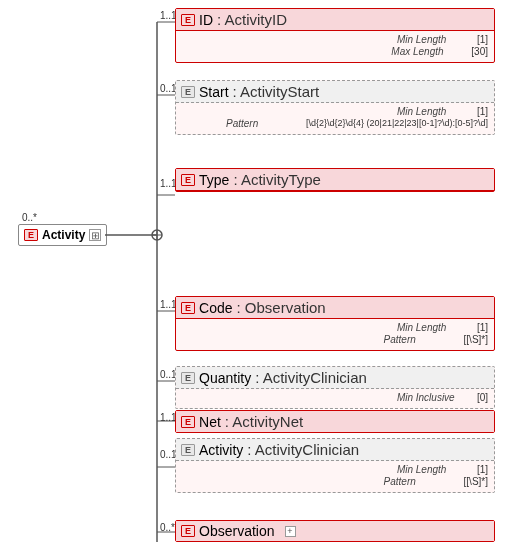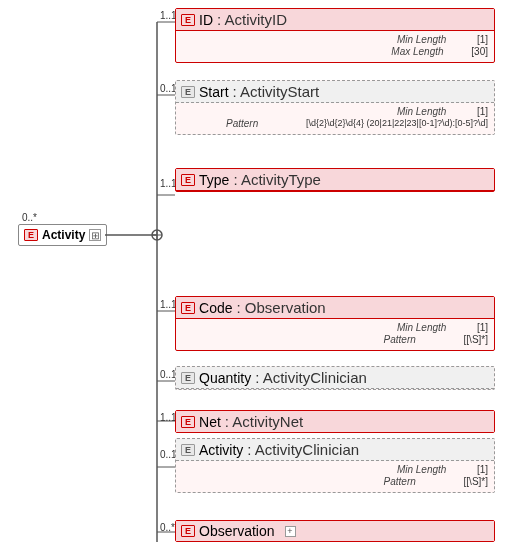--- a/index.html
+++ b/index.html
@@ -286,20 +286,26 @@
       </div>
     </div>
   </div>
 
   <div class="element-box dashed" style="top:366px; left:175px; width:320px;">
     <div class="element-header">
       <span class="e-badge">E</span>
       <span class="element-name">Quantity</span>
       <span class="element-type">: ActivityClinician</span>
     </div>
+    <div class="element-body">
+      <div class="prop-row">
+        <span class="prop-key">Min Inclusive</span>
+        <span class="prop-val">[0]</span>
+      </div>
+    </div>
   </div>
 
   <div class="element-box" style="top:410px; left:175px; width:320px;">
     <div class="element-header" style="border-bottom:none;">
       <span class="e-badge">E</span>
       <span class="element-name">Net</span>
       <span class="element-type">: ActivityNet</span>
     </div>
   </div>
 

